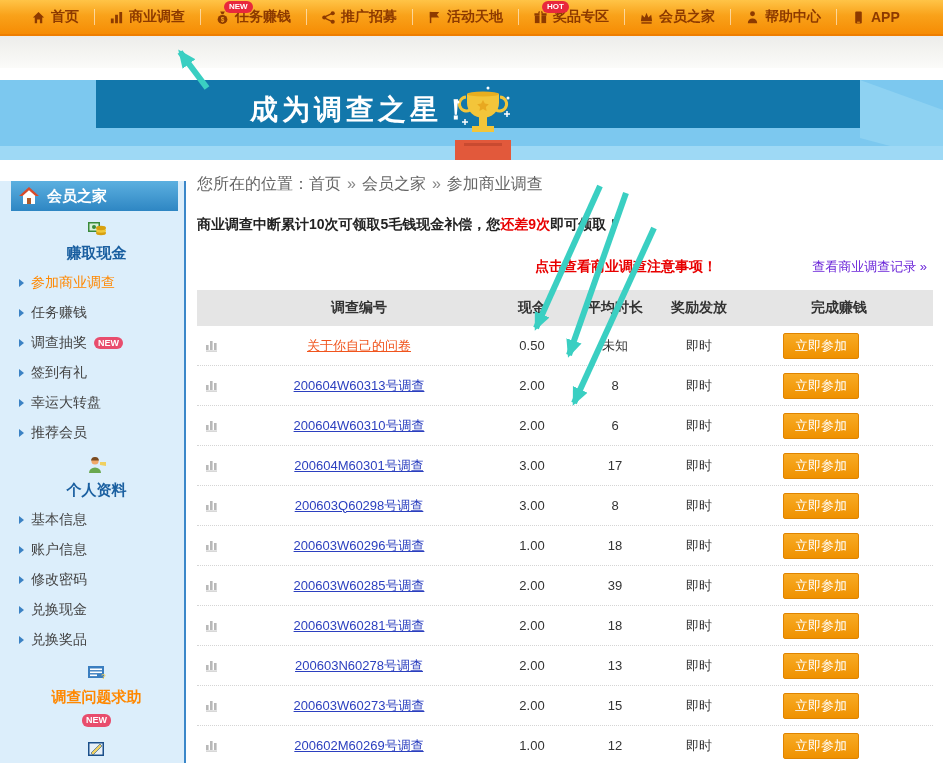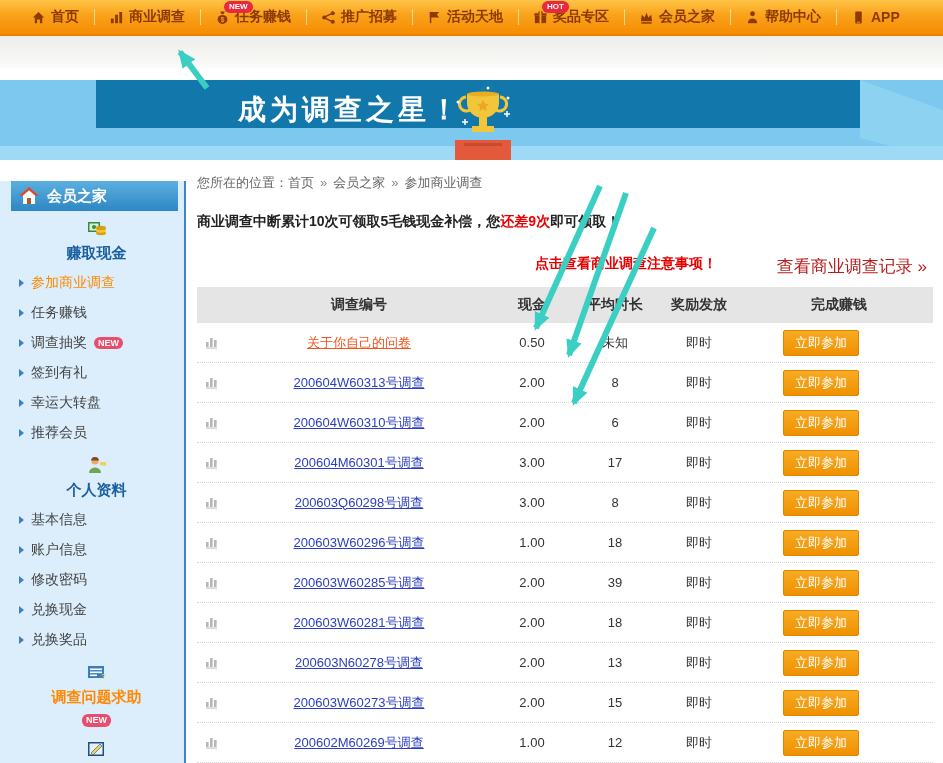--- a/index.html
+++ b/index.html
@@ -20,21 +20,21 @@
     font-size:8px; font-weight:bold; padding:1px 5px; border-radius:6px; line-height:1.2; }
 
   .strip { height:32px; background:linear-gradient(#ededea,#fbfbf9); }
   .whitegap { height:12px; background:#fff; }
 
   
   .banner { position:relative; height:80px; background:#7cc8ef; overflow:hidden; }
   .banner-band { position:absolute; left:96px; right:83px; top:0; height:48px; background:#1277ab; }
   .banner-floor { position:absolute; left:0; right:0; bottom:0; height:14px; background:#9ed9f5; }
   .banner-corner { position:absolute; right:0; top:0; }
-  .banner-title { position:absolute; left:238px; top:11px; color:#fff; font-size:28px;
+  .banner-title { position:absolute; left:250px; top:11px; color:#fff; font-size:28px;
     font-weight:bold; letter-spacing:4px; white-space:nowrap; }
   .banner-people { position:absolute; left:40px; top:86px; margin-top:-78px; top:8px; }
   .banner-trophy { position:absolute; left:452px; top:6px; }
 
   
   .wrap { display:flex; height:603px; }
   .sidebar { width:186px; flex:none; background:#fff; }
   .side-panel { margin-top:21px; height:calc(100% - 21px); background:#dceefb;
     border-right:2px solid #3b87c9; padding-left:5px; }
   .side-head { margin:0 6px; height:30px; background:linear-gradient(#5cb0e0,#2e86c3);
@@ -47,28 +47,28 @@
   .side-item { display:flex; align-items:center; gap:7px; padding:6px 0 6px 14px;
     color:#444; font-size:14px; cursor:pointer; }
   .side-item.active { color:#ff8800; }
   .bullet { width:0; height:0; border-left:5px solid #3b82c4;
     border-top:4px solid transparent; border-bottom:4px solid transparent; }
   .side-badge { background:#e84d6d; color:#fff; font-size:9px; font-weight:bold;
     border-radius:6px; padding:1px 4px; line-height:1.2; }
 
   
   .main { flex:1; padding:14px 10px 0 11px; position:relative; overflow:hidden; }
-  .crumbs { color:#666; font-size:13px; }
+  .crumbs { color:#666; font-size:16px; }
   .crumb-sep { margin:0 6px; color:#888; }
   .notice { margin-top:21px; font-size:14px; font-weight:bold; color:#222; }
   .notice .red { color:#e80000; }
   .linkrow { position:relative; height:20px; margin-top:24px; }
   .warn-link { position:absolute; left:338px; color:#e80000; font-weight:bold;
     font-size:14px; cursor:pointer; }
-  .records-link { position:absolute; right:6px; color:#b91c1c; font-size:17px; cursor:pointer; }
+  .records-link { position:absolute; right:6px; color:#6d28d9; font-size:13px; cursor:pointer; }
 
   .tbl { margin-top:12px; }
   .trow { display:grid; grid-template-columns:34px 256px 90px 76px 92px 1fr; align-items:center; }
   .thead { background:#e5e5e5; height:36px; font-weight:bold; font-size:14px; color:#333; }
   .tdata { height:40px; border-bottom:1px dotted #d5d5d5; font-size:13px; color:#333; }
   .tc { text-align:center; }
   .action-cell { text-align:center; padding-right:36px; }
   .survey-link { color:#2b3fbf; text-decoration:underline; cursor:pointer; }
   .survey-link.special { color:#f0551e; }
   .join-btn { display:inline-block; background:linear-gradient(#f8ab24,#ef9100);

